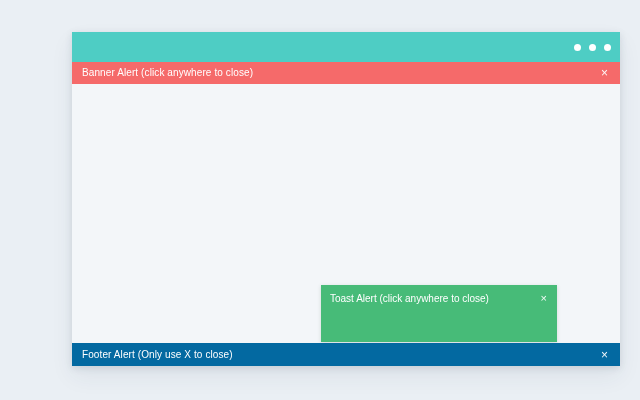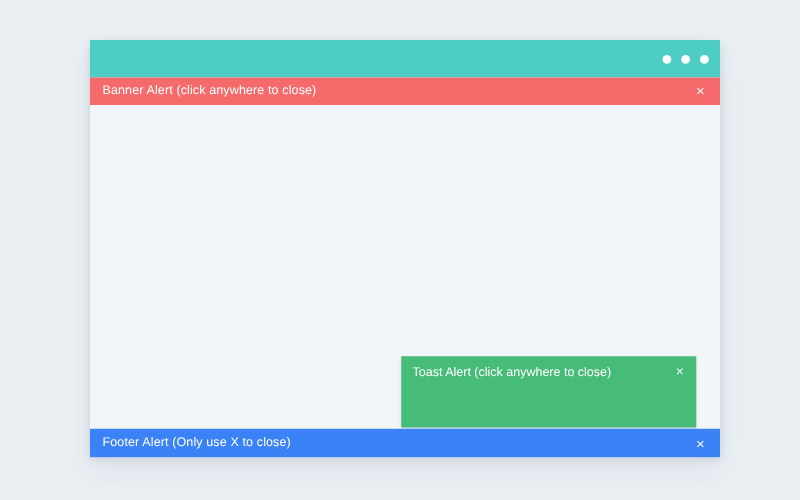--- a/index.html
+++ b/index.html
@@ -20,20 +20,21 @@
   #app-window {
     position: absolute;
     left: 72px;
     top: 32px;
     width: 504px;
     height: 334px;
     background: #f3f6f9;
     box-shadow: 0 2px 7px rgba(40, 60, 80, 0.13),
                 0 10px 22px rgba(40, 60, 80, 0.07);
     overflow: hidden;
+    padding-left: 44px;
   }
 
   
   #title-bar {
     position: absolute;
     left: 0;
     top: 0;
     width: 100%;
     height: 30px;
     background: #4ecdc4;
@@ -86,21 +87,21 @@
   #banner-alert {
     top: 30px;
     height: 22px;
     background: #f56a6a;
     cursor: pointer;
   }
 
   #footer-alert {
     bottom: 0;
     height: 23px;
-    background: #3b82f6;
+    background: #0369a1;
     cursor: default;
   }
 
   
   #toast-alert {
     position: absolute;
     left: 239px;
     top: 253px;
     width: 236px;
     height: 57px;

